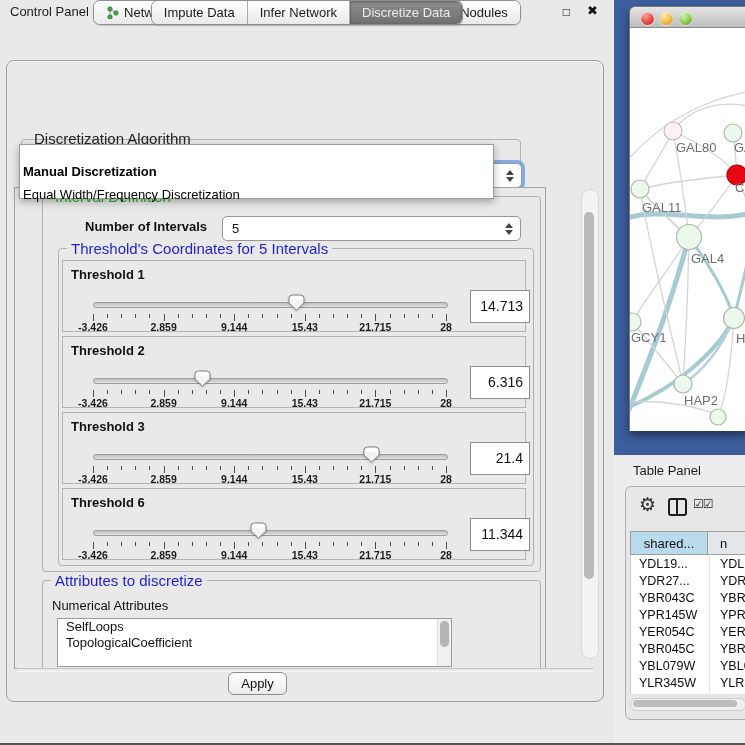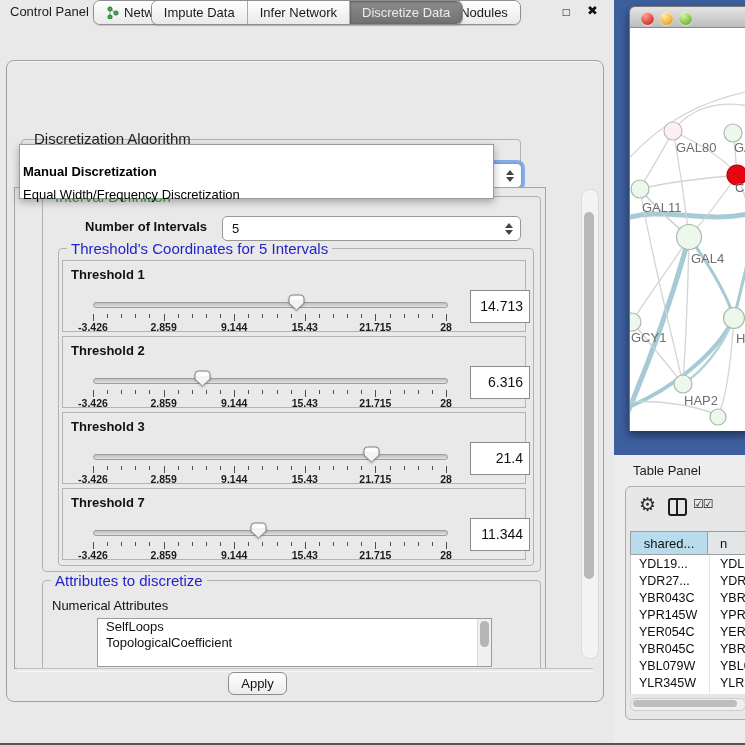--- a/index.html
+++ b/index.html
@@ -87,21 +87,21 @@
   .tick.major{height:7px;}
   .tlab{position:absolute;top:60px;width:46px;margin-left:-23px;text-align:center;
       font-size:10.5px;font-weight:bold;color:#1b1b1b;}
   .vbox{position:absolute;left:407px;top:29px;width:52px;height:31px;background:#fff;
       border:1px solid #8d8d8d;font-size:14px;color:#111;text-align:right;
       line-height:31px;padding-right:6px;}
 
   #attr-group{left:27px;top:392px;width:497px;height:110px;}
   #numattr-label{position:absolute;left:37px;top:410px;font-size:13px;font-weight:normal;color:#111;}
   #attr-list{position:absolute;left:42px;top:430px;width:393px;height:47px;background:#fff;
-      border:1px solid #9b9b9b;overflow:hidden;margin-left:40px;}
+      border:1px solid #9b9b9b;overflow:hidden;}
   .litem{font-size:13px;color:#111;line-height:15.5px;padding-left:8px;white-space:nowrap;}
   #attr-vscroll{position:absolute;right:0;top:0;width:13px;height:47px;background:#f0f0f0;
       border-left:1px solid #dcdcdc;}
   #attr-vthumb{position:absolute;left:2px;top:2px;width:9px;height:26px;border-radius:5px;
       background:#b5b5b5;}
 
   
   #v-scroll{position:absolute;left:574px;top:128px;width:16px;height:468px;background:#f3f3f3;
       border:1px solid #dadada;border-radius:8px;}
   #v-thumb{position:absolute;left:2px;top:22px;width:10px;height:367px;border-radius:6px;
@@ -357,21 +357,21 @@
               <div class="tlab" style="left: 241.8px;">15.43</div>
               <div class="tlab" style="left: 312.4px;">21.715</div>
               <div class="tlab" style="left: 383px;">28</div>
               <div class="handle" style="left: 300.364px;"><svg width="17" height="17" viewBox="0 0 17 17">
                   <path d="M1,4.5 Q1,1 4.5,1 L12.5,1 Q16,1 16,4.5 L16,9 L8.5,16 L1,9 Z" fill="#f3f3f3" stroke="#858585"></path>
                   <path d="M2.2,5 Q2.2,2.2 5,2.2 L12,2.2 Q14.8,2.2 14.8,5 L14.8,5.8 L2.2,5.8 Z" fill="#ffffff" opacity="0.85"></path>
                 </svg></div>
               <div class="vbox">21.4</div>
             </div>
             <div class="trow" style="top: 228px;">
-              <div class="tname">Threshold 7</div>
+              <div class="tname">Threshold 6</div>
               <div class="track"></div>
               <div class="tick major" style="left: 30px;"></div>
               <div class="tick" style="left: 44.12px;"></div>
               <div class="tick" style="left: 58.24px;"></div>
               <div class="tick" style="left: 72.36px;"></div>
               <div class="tick" style="left: 86.48px;"></div>
               <div class="tick major" style="left: 100.6px;"></div>
               <div class="tick" style="left: 114.72px;"></div>
               <div class="tick" style="left: 128.84px;"></div>
               <div class="tick" style="left: 142.96px;"></div>

